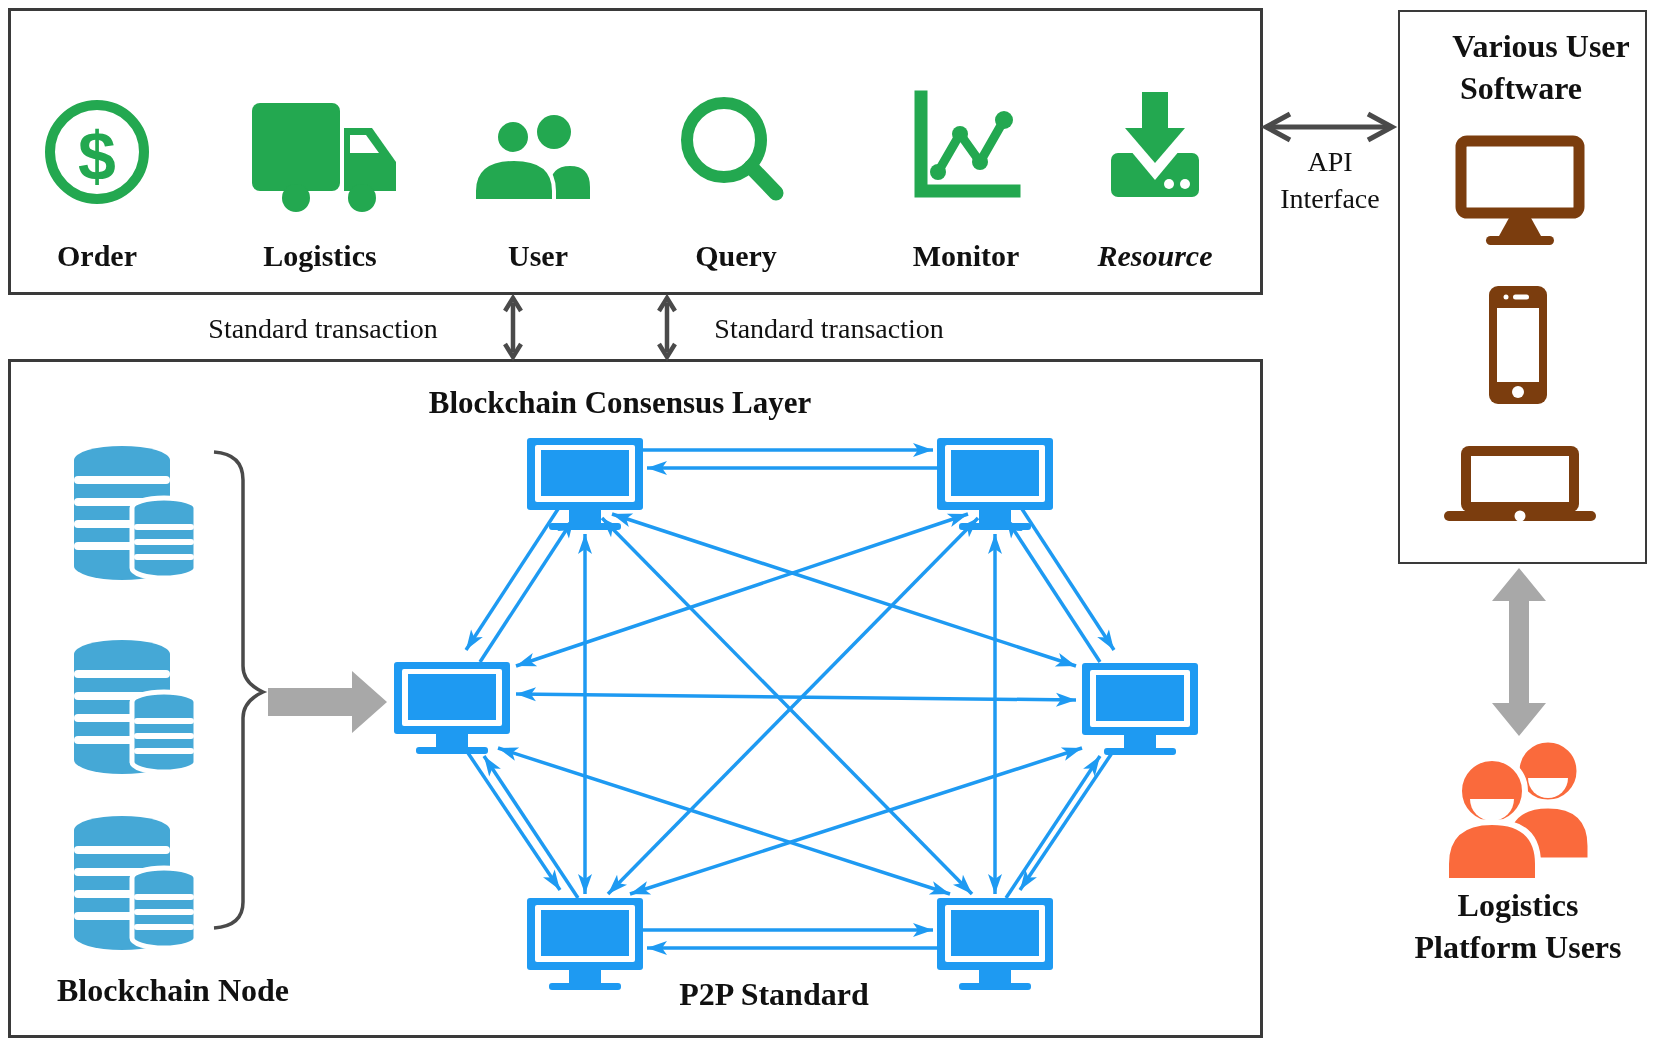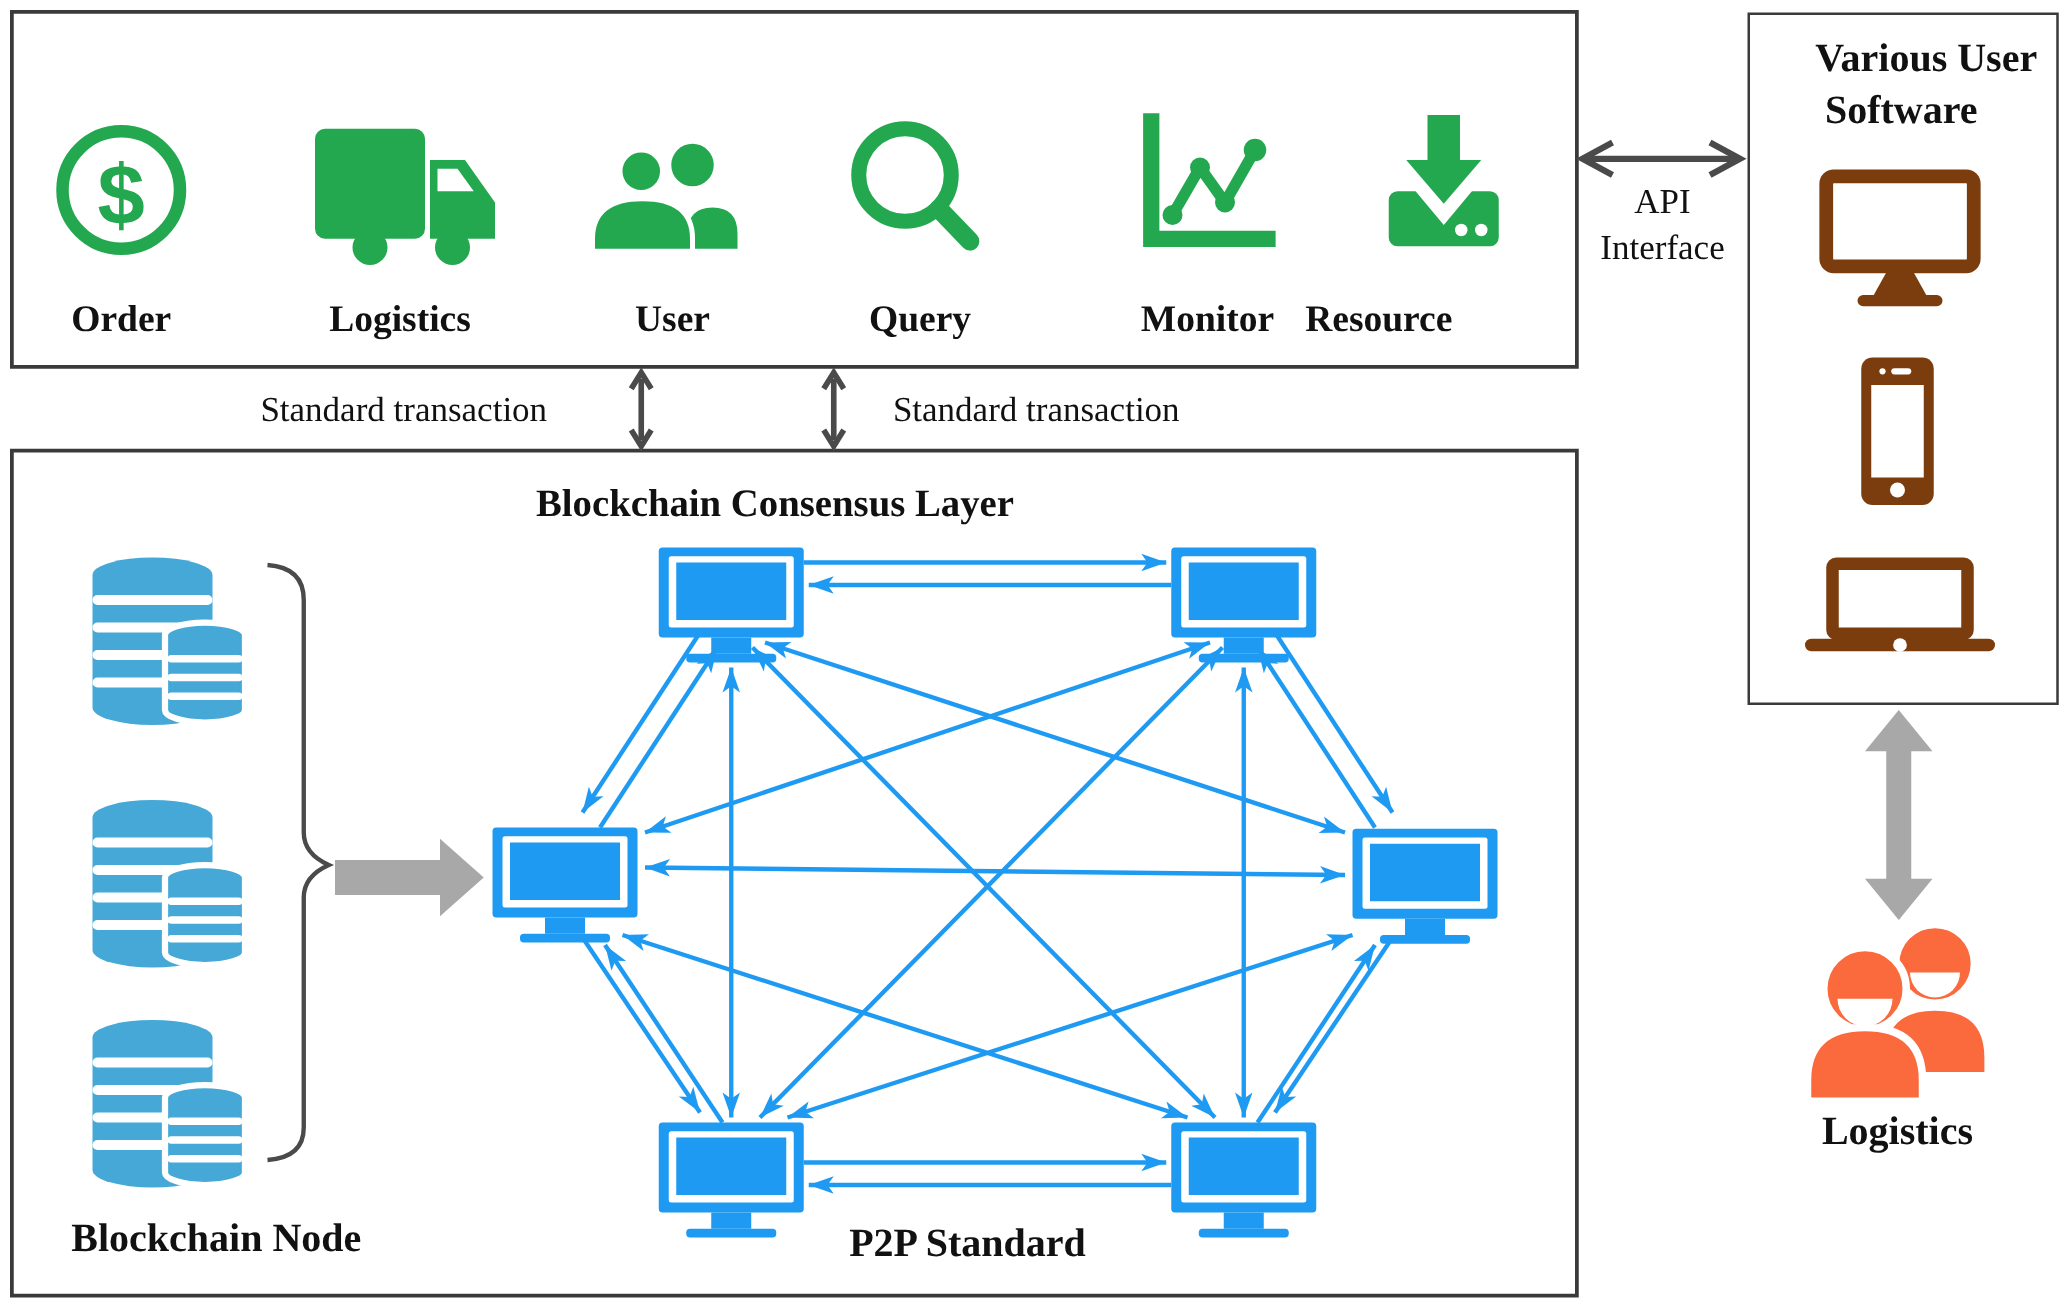--- a/index.html
+++ b/index.html
@@ -189,30 +189,31 @@
       <path d="M1446,881 L1446,864 Q1446,822 1492,822 Q1538,822 1538,864 L1538,881 Z" fill="#FA6A3C" stroke="#fff" stroke-width="6"></path>
     </g>
   </svg>
 
 
   <div class="lbl mod-lbl" style="left:97px;top:256px;">Order</div>
   <div class="lbl mod-lbl" style="left:320px;top:256px;">Logistics</div>
   <div class="lbl mod-lbl" style="left:538px;top:256px;">User</div>
   <div class="lbl mod-lbl" style="left:736px;top:256px;">Query</div>
   <div class="lbl mod-lbl" style="left:966px;top:256px;">Monitor</div>
-  <div class="lbl mod-lbl" style="left:1103px;top:256px;">Resource</div>
+  <div class="lbl mod-lbl" style="left:1155px;top:256px;font-style:italic;">Resource</div>
 
   <div class="lbl plain" style="left:323px;top:329px;">Standard transaction</div>
   <div class="lbl plain" style="left:829px;top:329px;">Standard transaction</div>
 
   <div class="lbl plain" style="left:1330px;top:162px;">API</div>
   <div class="lbl plain" style="left:1330px;top:199px;">Interface</div>
 
   <div class="lbl big-lbl" style="left:173px;top:990px;">Blockchain Node</div>
   <div class="lbl title" style="left:620px;top:403px;font-size:31px;">Blockchain Consensus Layer</div>
   <div class="lbl big-lbl" style="left:774px;top:994px;">P2P Standard</div>
 
   <div class="lbl title" style="left:1521px;top:46px;font-size:32px;margin-left:20px;">Various User</div>
   <div class="lbl title" style="left:1521px;top:88px;font-size:32px;">Software</div>
 
   <div class="lbl big-lbl" style="left:1518px;top:905px;">Logistics</div>
+  <div class="lbl big-lbl" style="left:1518px;top:947px;">Platform Users</div>
 
 </div>
 
 </body></html>

